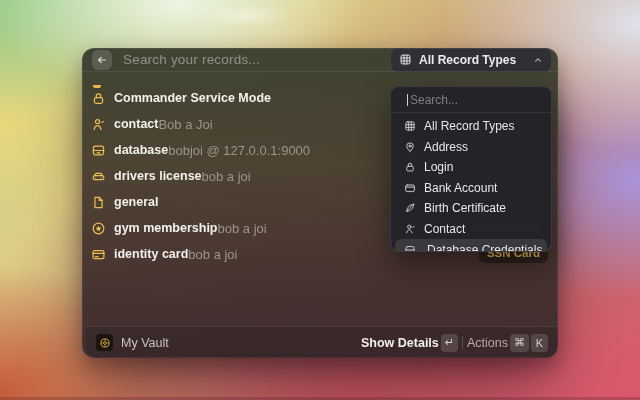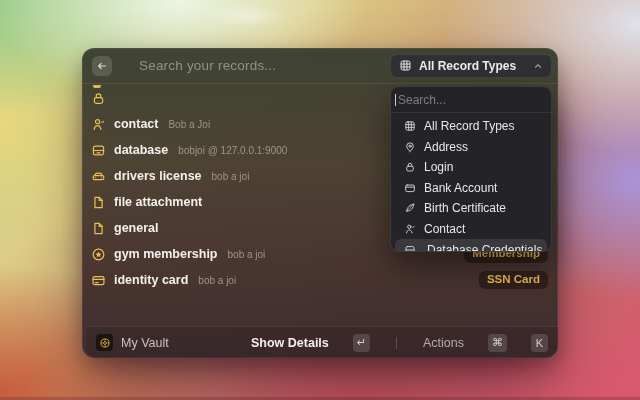--- a/index.html
+++ b/index.html
@@ -25,60 +25,60 @@
 
   
   .window {
     position:absolute; left:82px; top:48px; width:476px; height:310px;
     border-radius:12px;
     background:linear-gradient(180deg, rgba(58,63,47,.97) 0%, rgba(72,62,48,.96) 38%, rgba(69,50,46,.96) 68%, rgba(59,42,45,.97) 100%);
     box-shadow:0 30px 60px -8px rgba(45,12,30,.55), 0 8px 20px rgba(0,0,0,.3), inset 0 0 0 1px rgba(255,255,255,.07);
   }
 
   
-  .topbar { display:flex; align-items:center; height:36px; padding:0 6px 0 10px;
-            border-bottom:1px solid rgba(255,255,255,.08);gap:16px; }
+  .topbar { display:flex; align-items:center; height:24px; padding:0 6px 0 10px;
+            border-bottom:1px solid rgba(255,255,255,.08); }
   .back-btn { width:20px; height:20px; border-radius:6px; background:rgba(255,255,255,.14);
               display:flex; align-items:center; justify-content:center; color:#dcdcd4; flex:none; }
   .search-ph { margin-left:11px; font-size:13.5px; color:#8f9386; letter-spacing:.2px; flex:1 1 auto; }
   .filter-btn { flex:none; width:162px; height:24px; border-radius:7px; background:rgba(44,47,52,.92);
                 border:1px solid rgba(255,255,255,.09); display:flex; align-items:center; gap:7px;
                 padding:0 8px; color:#ecebee; font-size:12px; font-weight:600; }
   .filter-btn .chev { margin-left:auto; color:#9fa0a6; display:flex; }
 
   
   .records { position:absolute; left:0; top:37px; right:0; }
   .sliver { position:absolute; left:11px; top:0px; width:8px; height:3px; border-radius:0 0 2px 2px; background:#e5b94f; }
   .row { display:flex; align-items:center; height:26px; padding:0 10px 0 8px; }
   .row:first-child { margin-top:7px; }
   .row .ric { width:16px; height:16px; color:#ecbe55; display:flex; align-items:center; justify-content:center; flex:none; }
   .row .rtitle { margin-left:8px; font-size:12.5px; font-weight:600; color:#f3f1ec; white-space:nowrap; }
-  .row .rsub { margin-left:10px; font-size:10px; color:#9c958b; white-space:nowrap; }
+  .row .rsub { font-size:13px; color:#9c958b; white-space:nowrap; }
   .row .rbadge { margin-left:auto; background:rgba(18,9,6,.45); color:#e7ba4d; font-size:11.5px; font-weight:600;
                  padding:2px 8px 4px; border-radius:6px; white-space:nowrap; }
 
   
   .footer { position:absolute; left:4px; right:0; bottom:0; height:32px; border-top:1px solid rgba(255,255,255,.08);
             background:rgba(0,0,0,.10); border-radius:0 0 12px 12px;
             display:flex; align-items:center; padding:0 10px; }
   .vault-ic { width:17px; height:17px; border-radius:4px; background:#1c140f; display:flex; align-items:center;
               justify-content:center; color:#d9a93e; flex:none; }
   .vault-label { margin-left:8px; font-size:12.5px; color:#c9c3ba; }
-  .foot-right { margin-left:auto; display:flex; align-items:center; gap:24px; }
+  .foot-right { margin-left:auto; display:flex; align-items:center; gap:2px; }
   .fr-strong { font-size:12.5px; font-weight:700; color:#f1efeb; }
   .fr-dim { font-size:12.5px; color:#b3ada6; }
   .kbd { background:rgba(255,255,255,.14); border-radius:4px; color:#d3d1cc; font-size:11px;
          min-width:17px; height:18px; display:flex; align-items:center; justify-content:center; padding:0 4px; }
   .fdiv { width:1px; height:12px; background:rgba(255,255,255,.18); margin:0 2px; }
 
   
   .dropdown { position:absolute; left:390px; top:86px; width:162px; height:166px; border-radius:9px;
               background:rgba(35,35,40,.97); border:1px solid rgba(255,255,255,.10);
               box-shadow:0 14px 32px rgba(0,0,0,.45); overflow:hidden; z-index:5; }
-  .dd-search { height:26px; display:flex; align-items:center; padding:0 4px;
+  .dd-search { height:26px; display:flex; align-items:center; padding:0 16px;
                border-bottom:1px solid rgba(255,255,255,.08); }
   .dd-caret { width:1px; height:12px; background:#cfd0d6; margin-right:2px; }
   .dd-ph { font-size:12px; color:#7d7d84; }
   .dd-items { padding:3px 4px; }
   .dd-item { display:flex; align-items:center; gap:8px; height:20.5px; padding:0 8px; border-radius:6px; }
   .dd-item .dic { width:13px; height:13px; color:#d2d0d6; display:flex; align-items:center; justify-content:center; flex:none; }
   .dd-item .dlabel { font-size:12px; font-weight:500; color:#e8e6ea; white-space:nowrap; }
   .dd-item.hl { background:rgba(255,255,255,.10); height:22px;gap:11px; }
 
   svg { display:block; }
@@ -119,20 +119,21 @@
 
   <div class="records" id="records">
     <div class="sliver"></div>
   <div class="row">
         <span class="ric">
           <svg width="15" height="15" viewBox="0 0 16 16" fill="none" stroke="currentColor" stroke-width="1.3" stroke-linecap="round" stroke-linejoin="round">
             <rect x="3.6" y="7" width="8.8" height="6.3" rx="2"></rect>
             <path d="M5.6 7V5.4a2.4 2.4 0 0 1 4.8 0V7"></path>
           </svg>
         </span>
+        <span class="rtitle">Commander Service Mode</span>
       </div>
       <div class="row">
         <span class="ric">
           <svg width="15" height="15" viewBox="0 0 16 16" fill="none" stroke="currentColor" stroke-width="1.3" stroke-linecap="round" stroke-linejoin="round">
             <circle cx="7" cy="5" r="2.2"></circle>
             <path d="M3.4 13.2c.5-2.7 1.9-4.1 3.6-4.1s3.1 1.4 3.6 4.1"></path>
             <path d="M11.5 5.8l2-.9" stroke-width="1.1"></path>
           </svg>
         </span>
         <span class="rtitle">contact</span>
@@ -153,29 +154,20 @@
         <span class="ric">
           <svg width="15" height="15" viewBox="0 0 16 16" fill="none" stroke="currentColor" stroke-width="1.3" stroke-linecap="round" stroke-linejoin="round">
             <rect x="2.4" y="7" width="11.2" height="4.4" rx="1.6"></rect>
             <path d="M4 7l1.3-2.4h5.4L12 7"></path>
             <circle cx="5" cy="9.2" r=".55" fill="currentColor" stroke="none"></circle>
             <circle cx="11" cy="9.2" r=".55" fill="currentColor" stroke="none"></circle>
           </svg>
         </span>
         <span class="rtitle">drivers license</span>
         <span class="rsub">bob a joi</span>
-      </div>
-      <div class="row">
-        <span class="ric">
-          <svg width="15" height="15" viewBox="0 0 16 16" fill="none" stroke="currentColor" stroke-width="1.3" stroke-linecap="round" stroke-linejoin="round">
-            <path d="M4.2 2.6h4.6l3 3v7.8H4.2z"></path>
-            <path d="M8.8 2.6v3.2H12"></path>
-          </svg>
-        </span>
-        <span class="rtitle">file attachment</span>
       </div>
       <div class="row">
         <span class="ric">
           <svg width="15" height="15" viewBox="0 0 16 16" fill="none" stroke="currentColor" stroke-width="1.3" stroke-linecap="round" stroke-linejoin="round">
             <path d="M4.2 2.6h4.6l3 3v7.8H4.2z"></path>
             <path d="M8.8 2.6v3.2H12"></path>
           </svg>
         </span>
         <span class="rtitle">general</span>
       </div>

